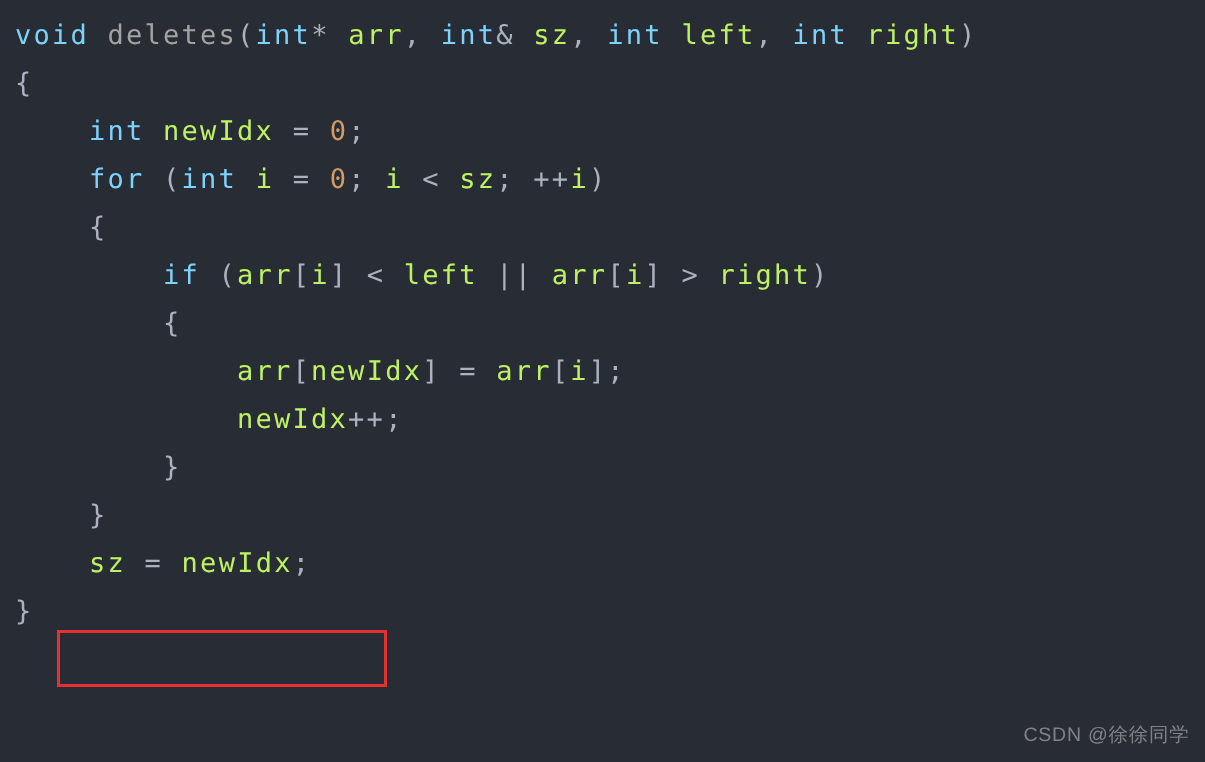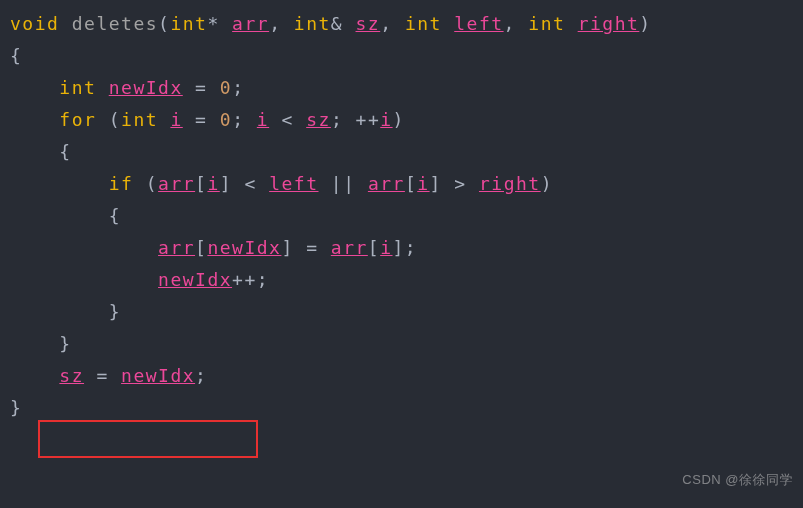--- a/index.html
+++ b/index.html
@@ -8,34 +8,34 @@
     background: #282c34;
     font-family: "Consolas", "Courier New", monospace;
     font-size: 18px;
     line-height: 32px;
     letter-spacing: 1.5px;
     color: #abb2bf;
     position: relative;
     padding: 8px 10px;
   }
   pre { margin: 0; white-space: pre; }
-  .kw { color: #eab308; }         
+  .kw { color: #7dd3fc; }         
   .fn { color: #a3a3a3; }         
   .op { color: #abb2bf; }         
   .num { color: #d19a66; }        
-  .id { color: #ec4899; text-decoration: underline; }         
+  .id { color: #bef264; }         
   .highlight-box {
     position: absolute;
     border: 2px solid #e63030;
     pointer-events: none;
   }
   .watermark {
     position: absolute;
     right: 10px;
-    bottom: 12px;
+    bottom: 2px;
     color: rgba(200,200,200,0.55);
     font-family: Arial, sans-serif;
     font-size: 13px;
     letter-spacing: 0.5px;
   }
 </style>
 </head>
 <body>
 
 <pre><span class="kw">void</span> <span class="fn">deletes</span><span class="op">(</span><span class="kw">int</span><span class="op">*</span> <span class="id">arr</span><span class="op">,</span> <span class="kw">int</span><span class="op">&amp;</span> <span class="id">sz</span><span class="op">,</span> <span class="kw">int</span> <span class="id">left</span><span class="op">,</span> <span class="kw">int</span> <span class="id">right</span><span class="op">)</span>

